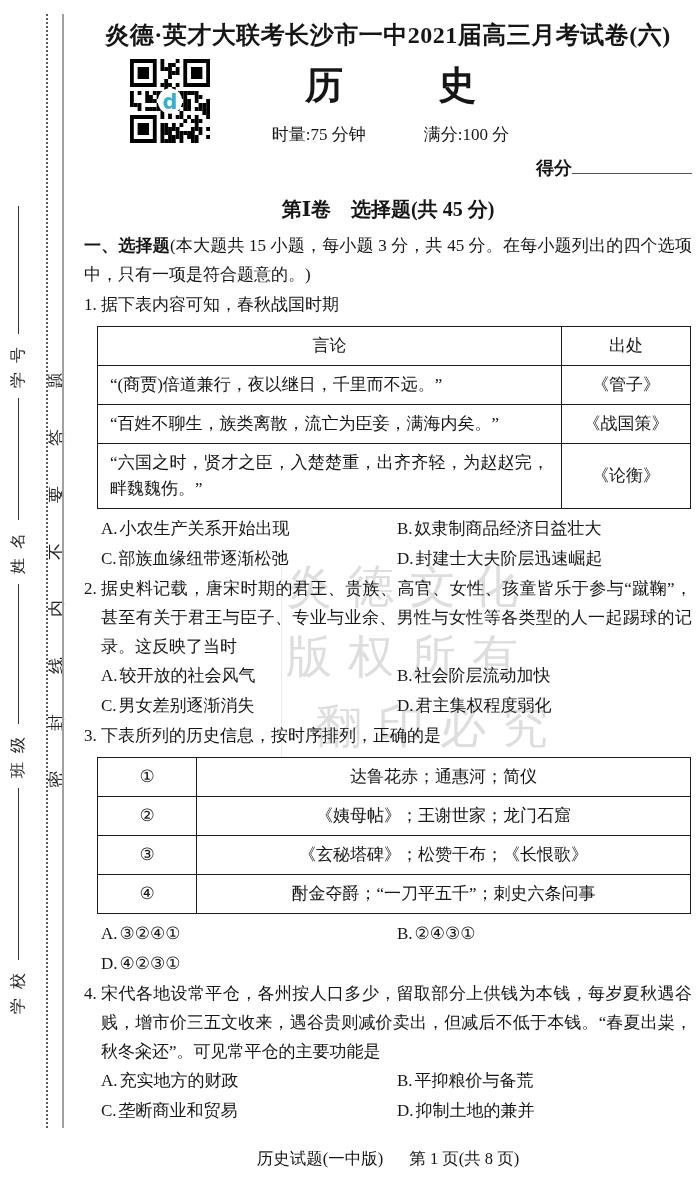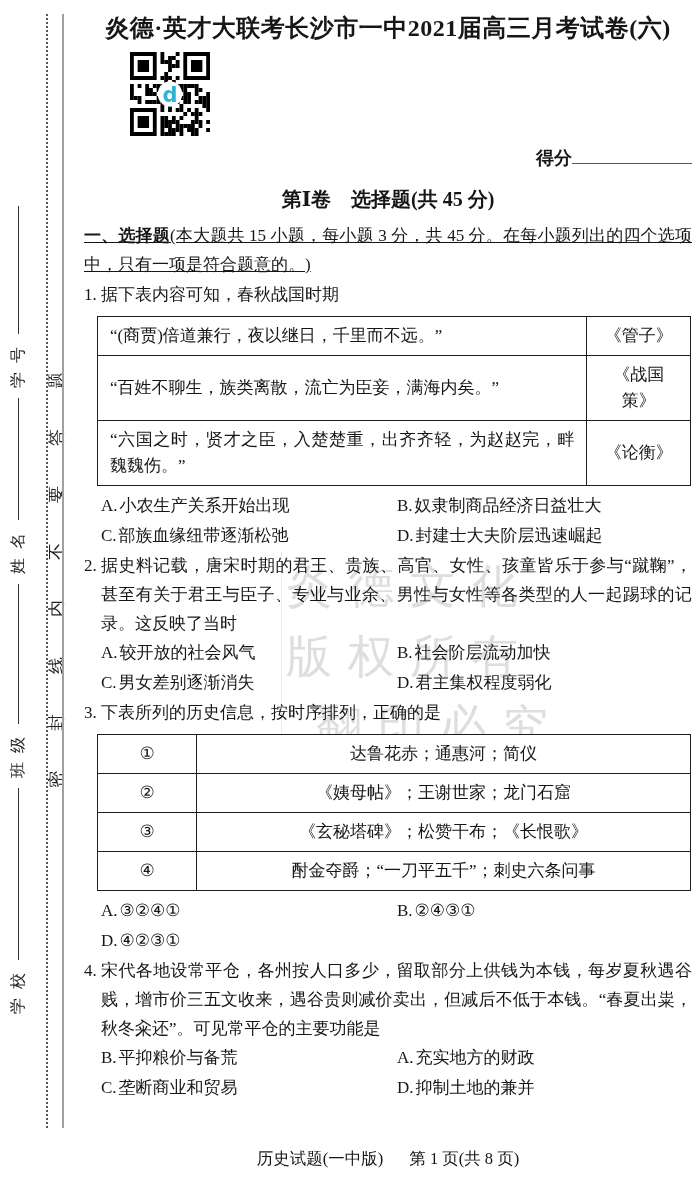--- a/index.html
+++ b/index.html
@@ -29,36 +29,36 @@
     transform:rotate(-90deg);transform-origin:0 0;
     font-size:17px;letter-spacing:40px;white-space:nowrap;color:#222;
   }
   
   .watermark{position:absolute;left:281px;top:552px;width:390px;height:235px;
     color:#dedede;border-left:1px solid #ececec;padding-left:4px;z-index:0;
     pointer-events:none;}
   .watermark div{font-size:46px;letter-spacing:16px;line-height:70px;white-space:nowrap;}
   .watermark .wm3{margin-left:30px;}
   
-  .main{position:absolute;left:84px;top:12px;width:608px;z-index:1;}
+  .main{position:absolute;left:84px;top:19px;width:608px;z-index:1;}
   .title{font-size:24px;font-weight:bold;text-align:center;white-space:nowrap;
     letter-spacing:0.5px;margin-bottom:8px;}
   .header{display:flex;margin-top:4px;}
   .qr{width:80px;height:84px;margin-left:46px;flex:0 0 auto;}
   .hmid{flex:1 1 auto;text-align:center;}
   .hspacer{flex:0 0 128px;}
   .subject{font-size:38px;font-weight:bold;letter-spacing:95px;padding-left:95px;
     line-height:52px;white-space:nowrap;}
   .meta{font-size:17px;margin-top:12px;white-space:nowrap;}
   .meta .gap{display:inline-block;width:58px;}
   .score-row{text-align:right;margin-top:10px;font-size:18px;font-weight:bold;}
   .score-line{display:inline-block;width:120px;height:14px;
     border-bottom:1.6px solid #555;}
   .part-heading{text-align:center;font-size:20px;font-weight:bold;margin-top:16px;}
-  .instruction{margin-top:8px;font-size:17px;line-height:29px;text-align:justify;text-decoration:underline;}
+  .instruction{margin-top:8px;font-size:17px;line-height:29px;text-align:justify;}
   .instruction .b{font-weight:bold;}
   .question{position:relative;padding-left:17px;font-size:17px;line-height:29px;
     margin-top:1px;text-align:justify;}
   .qnum{position:absolute;left:0;top:0;}
   .qtable{border-collapse:collapse;margin:7px 0 5px -4px;width:594px;
     font-size:17px;line-height:26px;background:#fff;}
   .qtable th,.qtable td{border:1.6px solid #1d1d1d;padding:6px 12px;font-weight:normal;}
   .qtable .c{text-align:center;}
   .t1 .col-src{width:104px;}
   .t2 .col-num{width:74px;}
@@ -239,37 +239,47 @@
             <rect x="8" y="8" width="12" height="12"></rect>
             <rect x="56" y="0" width="28" height="28"></rect>
             <rect fill="#fff" x="60" y="4" width="20" height="20"></rect>
             <rect x="64" y="8" width="12" height="12"></rect>
             <rect x="0" y="56" width="28" height="28"></rect>
             <rect fill="#fff" x="4" y="60" width="20" height="20"></rect>
             <rect x="8" y="64" width="12" height="12"></rect>
             <circle cx="42" cy="42" r="12.8" fill="#fff"></circle>
             <text x="42" y="49.6" text-anchor="middle" font-family="DejaVu Sans, sans-serif" font-weight="bold" font-size="22" fill="#2fb1d8">d</text>
           </svg></div>
+      <div class="hmid">
+        <div class="subject">历史</div>
+        <div class="meta">
+          <span>时量:75 分钟</span><span class="gap"></span><span>满分:100 分</span>
+        </div>
+      </div>
       <div class="hspacer"></div>
     </div>
 
     <div class="score-row">
       <span>得分</span><span class="score-line"></span>
     </div>
 
     <div class="part-heading">第Ⅰ卷　选择题(共 45 分)</div>
 
     <div class="instruction">
       <span class="b">一、选择题</span><span>(本大题共 15 小题，每小题 3 分，共 45 分。在每小题列出的四个选项中，只有一项是符合题意的。)</span>
     </div>
 
     <div class="question">
       <span class="qnum">1.</span><span>据下表内容可知，春秋战国时期</span>
       <table class="qtable t1">
         <tbody>
+            <tr>
+          <th class="c">言论</th>
+          <th class="c col-src">出处</th>
+        </tr>
         <tr>
           <td>“(商贾)倍道兼行，夜以继日，千里而不远。”</td>
           <td class="c">《管子》</td>
         </tr>
         <tr>
           <td>“百姓不聊生，族类离散，流亡为臣妾，满海内矣。”</td>
           <td class="c">《战国策》</td>
         </tr>
         <tr>
           <td>“六国之时，贤才之臣，入楚楚重，出齐齐轻，为赵赵完，畔魏魏伤。”</td>
@@ -320,22 +330,22 @@
       <div class="options">
         <span class="opt"><span class="olabel">A.</span><span>③②④①</span></span>
         <span class="opt"><span class="olabel">B.</span><span>②④③①</span></span>
         <span class="opt"><span class="olabel">D.</span><span>④②③①</span></span>
       </div>
     </div>
 
     <div class="question">
       <span class="qnum">4.</span><span>宋代各地设常平仓，各州按人口多少，留取部分上供钱为本钱，每岁夏秋遇谷贱，增市价三五文收来，遇谷贵则减价卖出，但减后不低于本钱。“春夏出粜，秋冬籴还”。可见常平仓的主要功能是</span>
       <div class="options">
+        <span class="opt"><span class="olabel">A.</span><span>充实地方的财政</span></span>
         <span class="opt"><span class="olabel">B.</span><span>平抑粮价与备荒</span></span>
-        <span class="opt"><span class="olabel">A.</span><span>充实地方的财政</span></span>
         <span class="opt"><span class="olabel">C.</span><span>垄断商业和贸易</span></span>
         <span class="opt"><span class="olabel">D.</span><span>抑制土地的兼并</span></span>
       </div>
     </div>
   </div>
 
   <div class="footer">
     <span>历史试题(一中版)</span><span class="fgap"></span><span>第 1 页(共 8 页)</span>
   </div>
 

